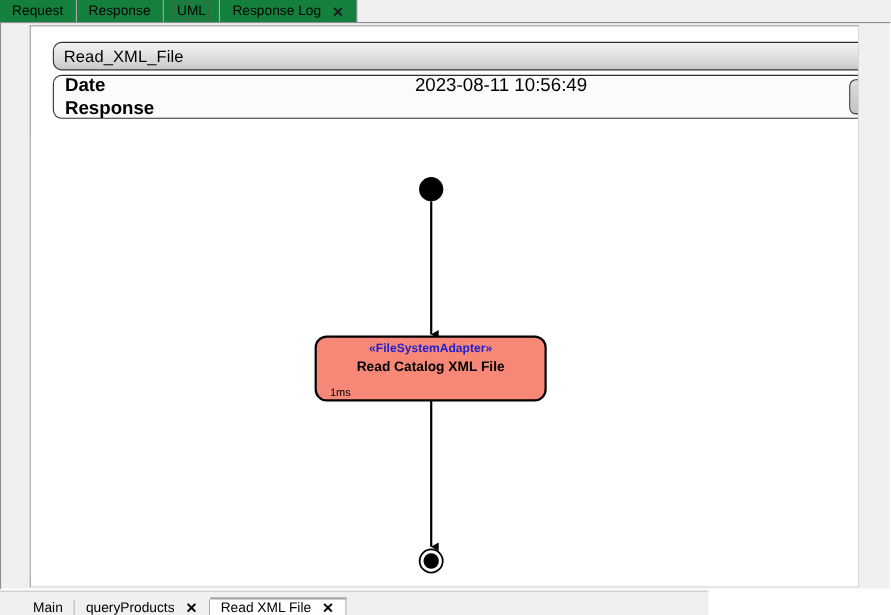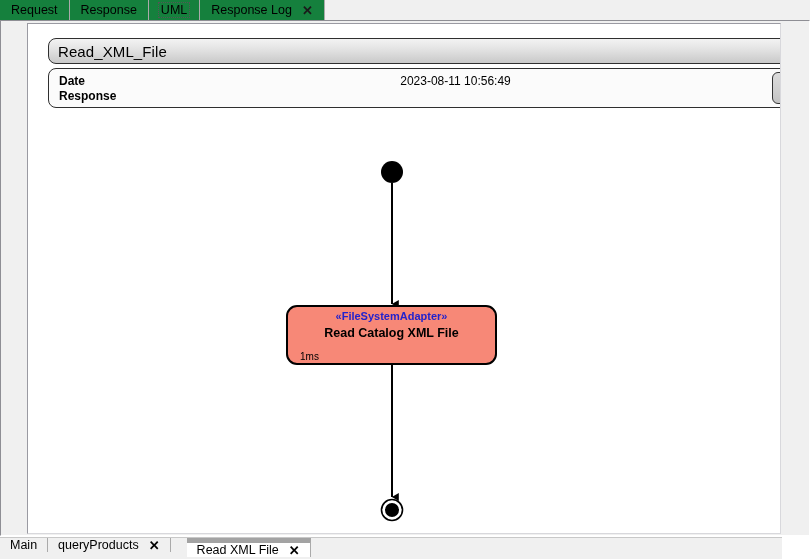--- a/index.html
+++ b/index.html
@@ -117,21 +117,21 @@
     display: flex;
     align-items: center;
     padding: 0 6px 0 10px;
     position: relative;
   }
   .kv-block {
     display: grid;
     grid-template-columns: auto auto;
     row-gap: 1px;
     align-items: center;
-    font-size: 12px;
+    font-size: 17px;
   }
   .kv-key {
     font-weight: bold;
     padding-right: 14px;
     white-space: nowrap;
   }
   .kv-val {
     white-space: nowrap;
     overflow: hidden;
   }
@@ -183,41 +183,41 @@
   .uml-node-duration {
     font-family: "Liberation Sans", sans-serif;
     font-size: 10px;
     fill: #000000;
   }
 
   
   #bottom-tabstrip {
     position: absolute;
     left: 0; top: 537px;
-    width: 782px; height: 22px;
-    background: #f0f0f0;
-    display: flex;
-    align-items: flex-start;
+    width: 644px; height: 22px;
+    background: #f0f0f0;
+    display: flex;
+    align-items: flex-end;
     box-sizing: border-box;
     border-top: 1px solid #c8c8c8;
+    padding-left: 20px;
   }
   .btab {
     display: flex;
     align-items: center;
     padding: 0 10px;
     font-size: 12.5px;
     border-right: 1px solid #aaaaaa;
     background: #f0f0f0;
     white-space: nowrap;
     box-sizing: border-box;
   }
   .btab.selected {
     background: #ffffff;
-    border-top: 5px solid #a3a3a3;
-    margin-left: 16px;
+    border-top: 2px solid #a3a3a3;
   }
   .btab .xclose {
     margin-left: 10px;
     font-size: 13px;
     font-weight: bold;
     line-height: 1;
   }
   #bottom-strip-filler { flex: 1; background: #f0f0f0; }
 </style>
 </head>

